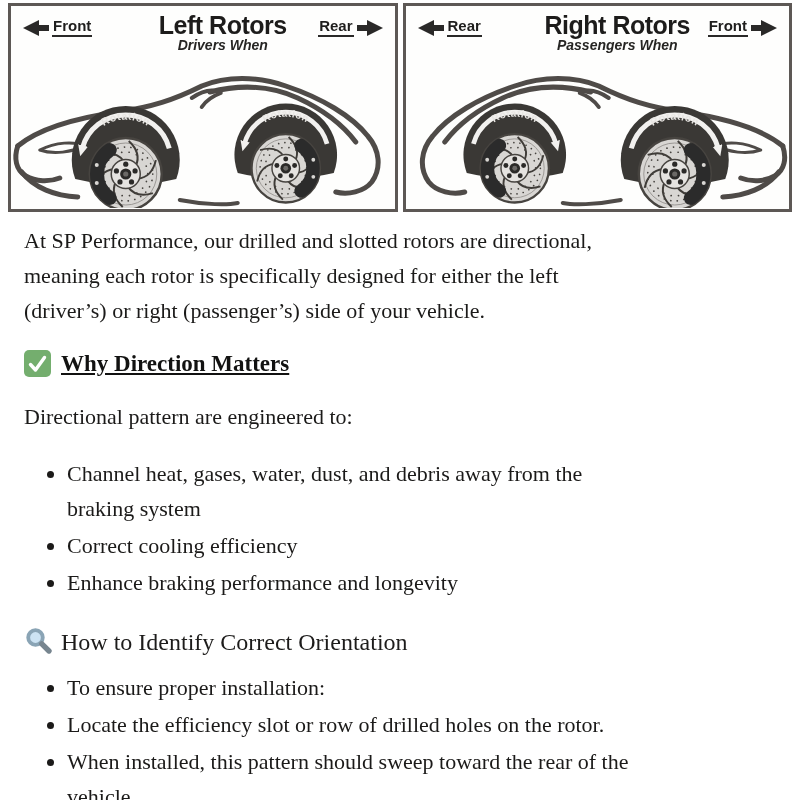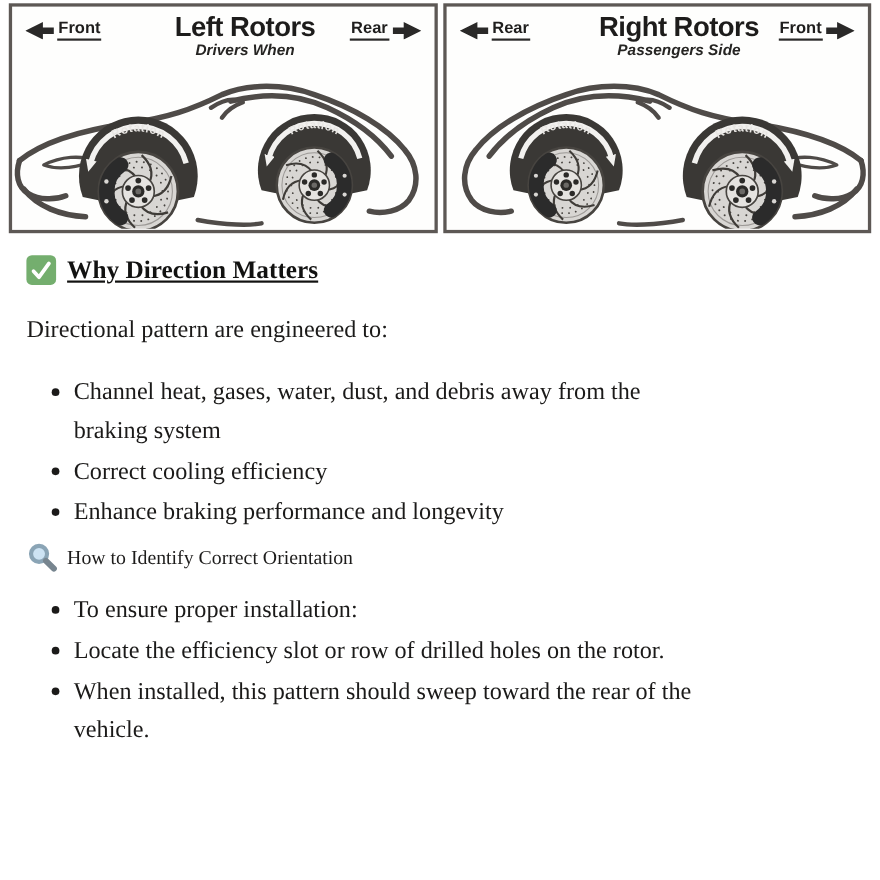--- a/index.html
+++ b/index.html
@@ -37,22 +37,22 @@
   
   .content{padding:0 24px;}
   .intro{
     margin-top:11px;font-size:22px;line-height:35px;white-space:pre-line;
   }
   .h-check{
     margin-top:20px;display:flex;align-items:center;gap:10px;
     font-size:23px;font-weight:700;color:#121211;text-decoration:underline;
   }
   .h-mag{
-    margin-top:10px;display:flex;align-items:center;gap:7px;
-    font-size:18px;font-weight:400;color:#1d1c1b;
+    margin-top:26px;display:flex;align-items:flex-end;gap:7px;
+    font-size:24px;font-weight:400;color:#1d1c1b;
   }
   .check-badge{
     width:27px;height:27px;border-radius:5px;background:#74ae6e;
     display:inline-flex;align-items:center;justify-content:center;flex:0 0 auto;
   }
   .lead{margin-top:22px;font-size:22px;line-height:35px;}
   ul.blist{
     margin:14px 0 0 0;padding:0 0 0 43px;list-style:disc;
   }
   ul.blist li{
@@ -168,21 +168,21 @@
   <div class="panel">
     <div class="panel-head">
       <div class="dir left">
         <svg width="26" height="16" class="icon-inline">
             <use href="#arrow-glyph-left"></use>
           </svg>
         <span class="dir-label">Rear</span>
       </div>
       <div class="panel-title-block">
         <div class="panel-title">Right Rotors</div>
-        <div class="panel-sub">Passengers Side</div>
+        <div class="panel-sub">Passengers When</div>
       </div>
       <div class="dir right">
         <span class="dir-label">Front</span>
         <svg width="26" height="16" class="icon-inline">
             <use href="#arrow-glyph-right"></use>
           </svg>
       </div>
     </div>
     <svg class="car-svg" viewBox="0 0 378 150">
       <use href="#car-body" transform="translate(378,0) scale(-1,1)"></use>
@@ -205,20 +205,23 @@
         <text font-family="Liberation Sans, sans-serif" font-size="10.5" font-weight="700" fill="#e8e6e3" letter-spacing="0.5">
           <textPath href="#txtarc" startOffset="50%" text-anchor="middle">Rotation</textPath>
         </text>
       </g>
     </svg>
   </div>
 </div>
 
 <div class="content">
 
+  <p class="intro">At SP Performance, our drilled and slotted rotors are directional,
+meaning each rotor is specifically designed for either the left
+(driver’s) or right (passenger’s) side of your vehicle.</p>
 
   <div class="h-check">
     <span class="check-badge">
       <svg width="27" height="27" viewBox="0 0 27 27">
           <polyline points="6.5,14.5 11.5,20 20.5,7.5" fill="none" stroke="#ffffff" stroke-width="3.4" stroke-linecap="round" stroke-linejoin="round"></polyline>
         </svg>
     </span>
     <span>Why Direction Matters</span>
   </div>
 

